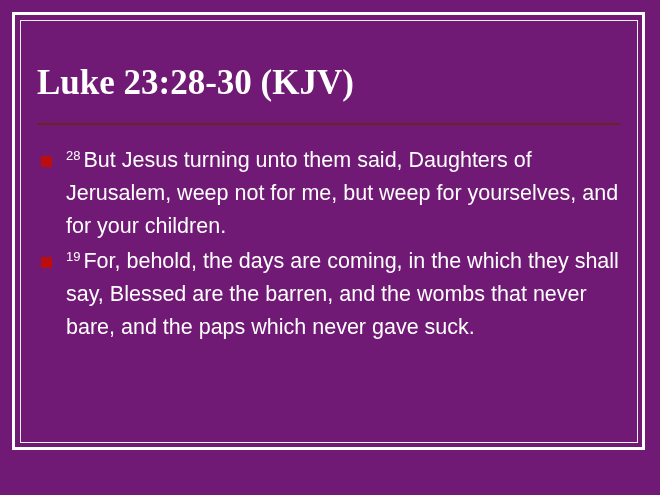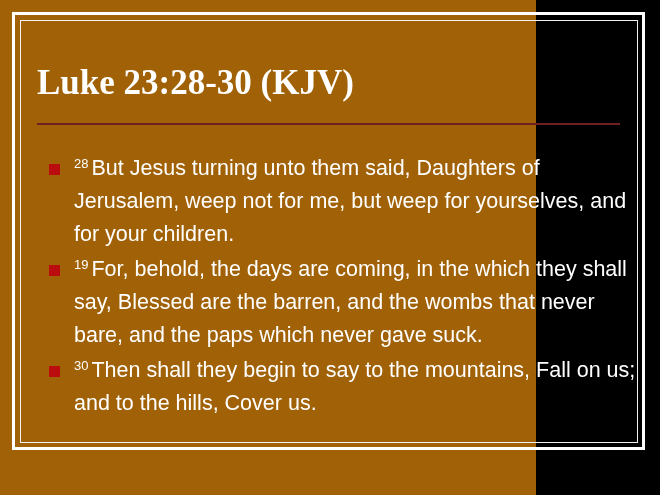--- a/index.html
+++ b/index.html
@@ -9,23 +9,23 @@
   }
   body {
     width: 660px;
     height: 495px;
     overflow: hidden;
     font-family: "Liberation Sans", sans-serif;
   }
 
   #slide {
     position: relative;
-    width: 536px;
+    width: 660px;
     height: 495px;
-    background: #a16207;
+    background: #701a75;
     text-decoration: underline;
   }
 
   
   #frame-outer {
     position: absolute;
     left: 12px;
     top: 12px;
     width: 633px;   
     height: 438px;  
@@ -68,21 +68,21 @@
     height: 2px;
     background: #6e2121;
   }
 
   
   #body-list {
     position: absolute;
     left: 30px;
     top: 136px;
     width: 600px;
-    margin: 16px;
+    margin: 8px;
     padding: 0;
     list-style: none;
   }
   .verse-item {
     position: relative;
     padding-left: 28px;
     margin: 0 0 2px 0;
     color: #ffffff;
     font-family: "Liberation Sans", sans-serif;
     font-size: 21.5px;
@@ -126,20 +126,16 @@
     <li class="verse-item">
       <span class="verse-bullet"></span>
       <span class="verse-num">28</span><span class="verse-text">But Jesus turning unto them said, Daughters of Jerusalem, weep not for me, but weep for yourselves, and for your children.</span>
     </li>
 
     <li class="verse-item">
       <span class="verse-bullet"></span>
       <span class="verse-num">19</span><span class="verse-text">For, behold, the days are coming, in the which they shall say, Blessed are the barren, and the wombs that never bare, and the paps which never gave suck.</span>
     </li>
 
-    <li class="verse-item">
-      <span class="verse-bullet"></span>
-      <span class="verse-num">30</span><span class="verse-text">Then shall they begin to say to the mountains, Fall on us; and to the hills, Cover us.</span>
-    </li>
 
   </ul>
 
 </div>
 
 </body></html>

